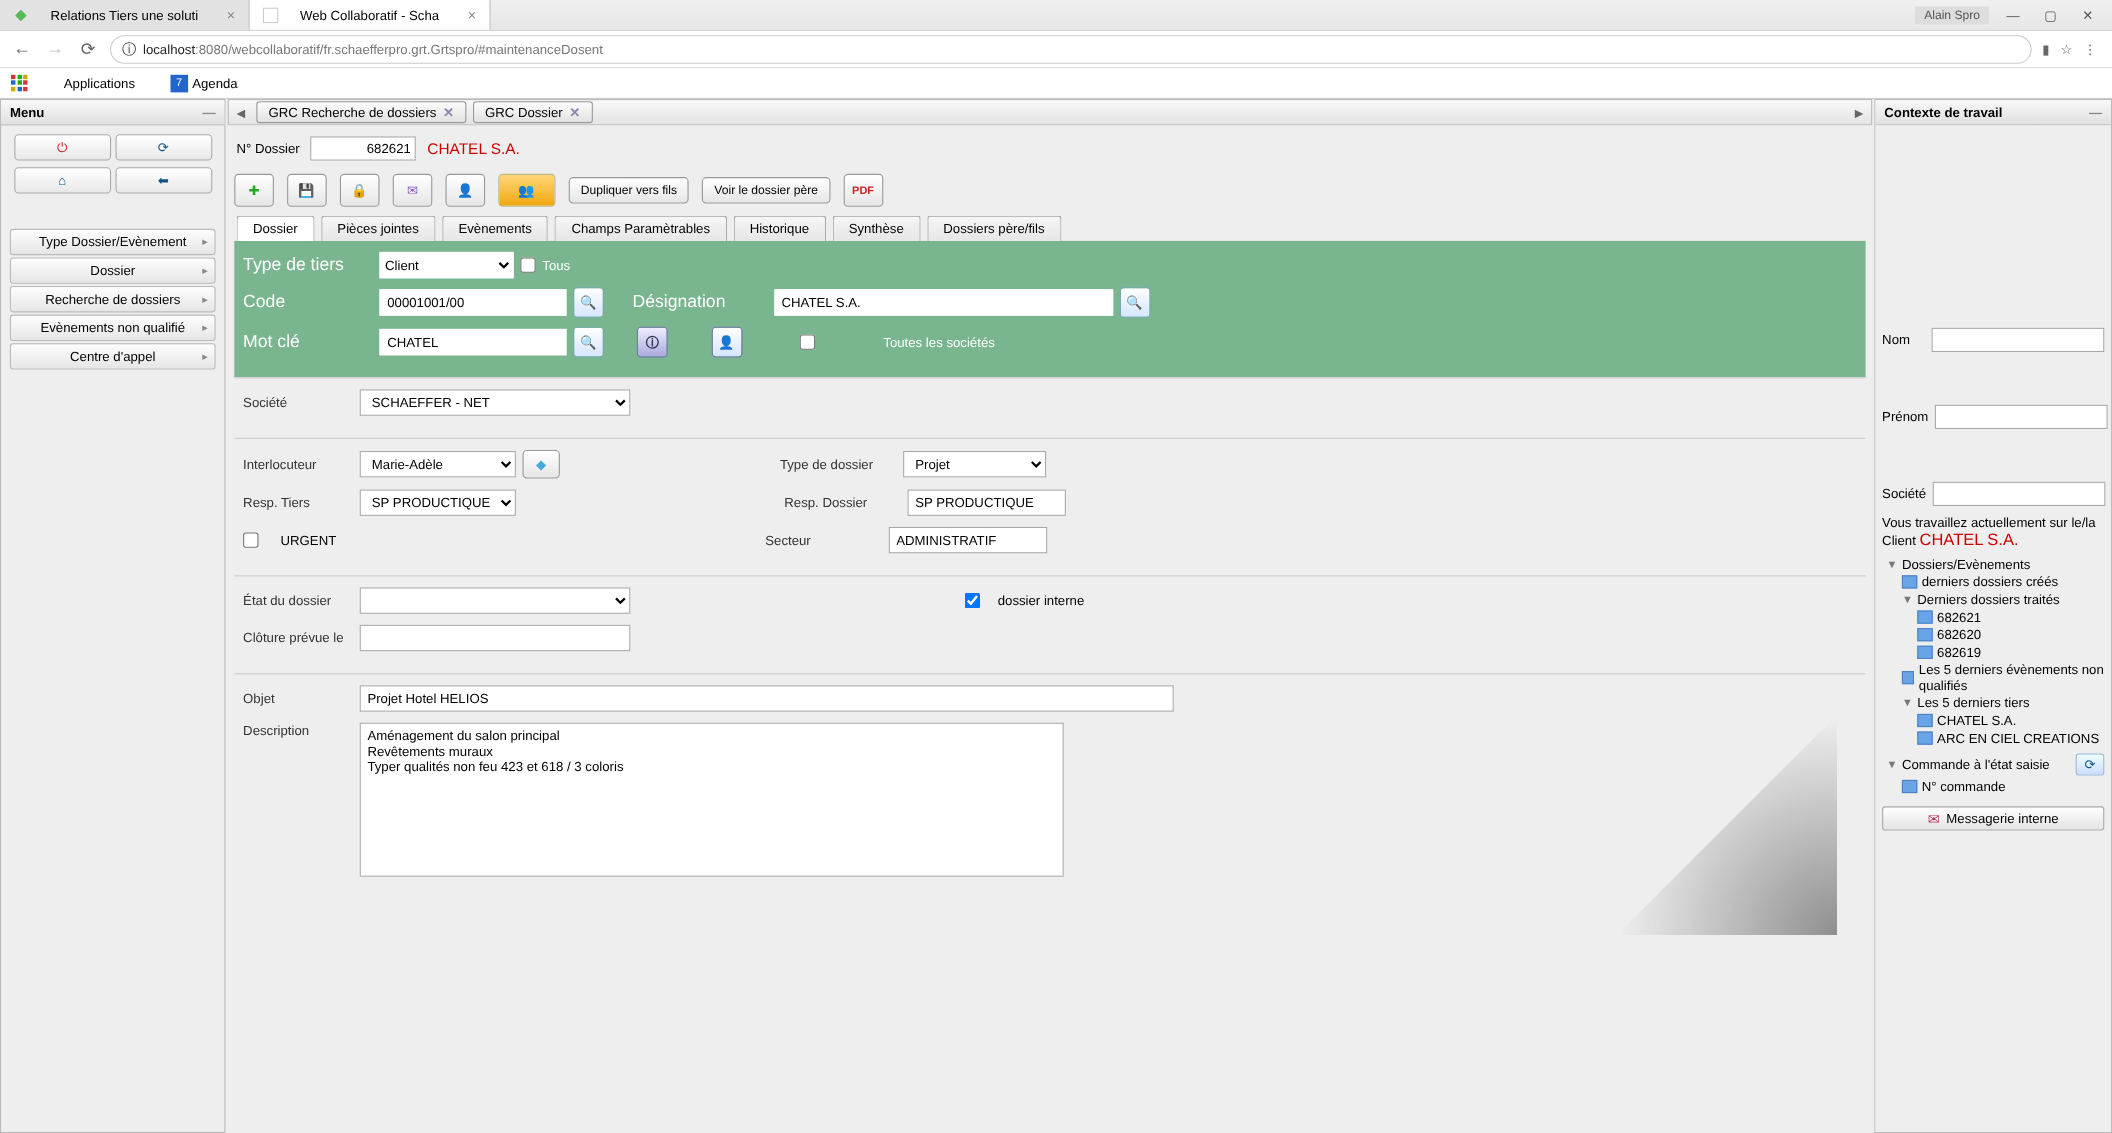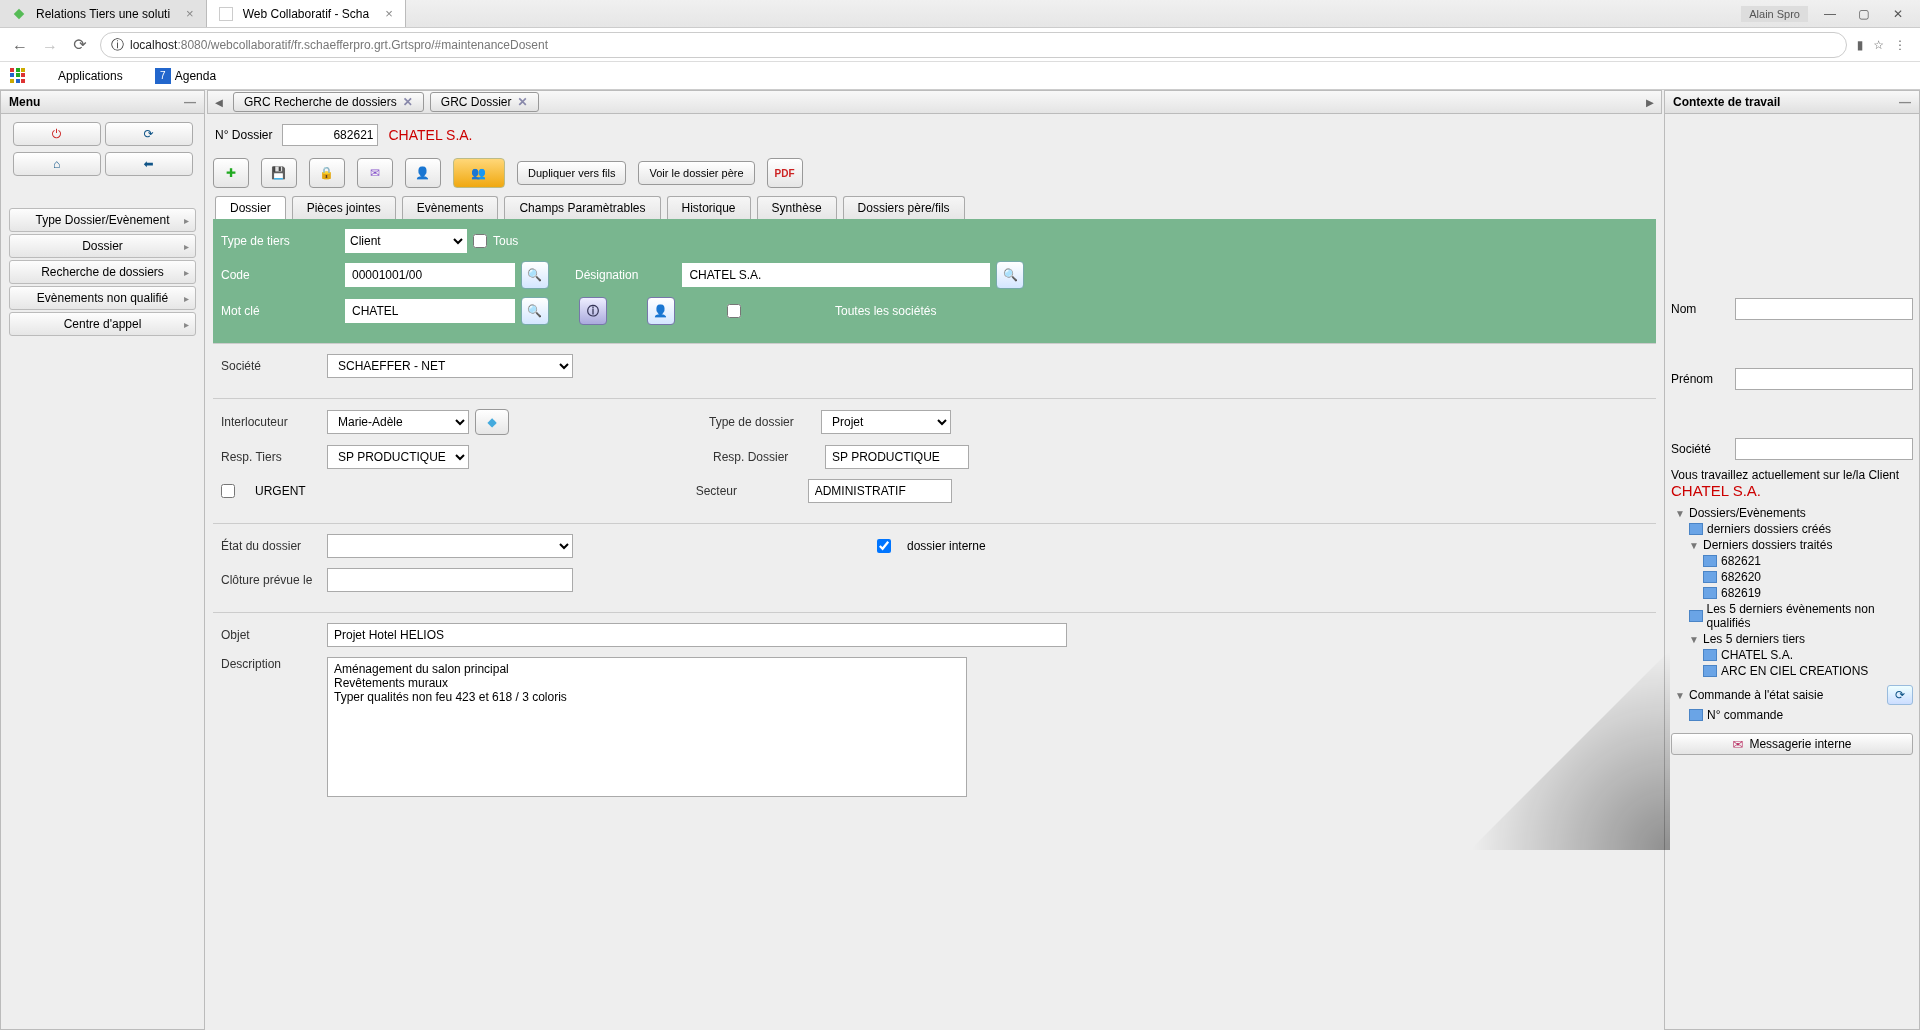--- a/index.html
+++ b/index.html
@@ -1,21 +1,21 @@
 <!DOCTYPE html>
 <html><head>
 <meta charset="utf-8">
 <style>
 * { box-sizing: border-box; margin: 0; padding: 0; font-family: Arial, sans-serif; font-size: 12px; }
 body { background: #fff; width: 1920px; height: 1030px; overflow: hidden; }
 
 
 .chrome-top { height: 28px; background: linear-gradient(#f0f0f0,#e6e6e6); display:flex; align-items:center; border-bottom:1px solid #ccc;}
 .browser-tabs { display:flex; height:100%; }
-.btab { display:flex; align-items:center; gap:10px; padding:0 12px; border-right:1px solid #bbb; background:#e2e2e2; position:relative;}
+.btab { display:flex; align-items:center; gap:20px; padding:0 12px; border-right:1px solid #bbb; background:#e2e2e2; position:relative;}
 .btab.active { background:#fff; }
 .btab .fav { width:14px; height:14px; }
 .btab .close { color:#888; margin-left:6px; font-size:13px; }
 .win-user { margin-left:auto; padding:2px 8px; background:#ddd; font-size:11px; color:#555;}
 .win-ctrl { display:flex; gap:18px; padding:0 14px; color:#555; font-size:14px;}
 .win-ctrl span { width:16px; text-align:center; }
 
 .chrome-addr { height:34px; display:flex; align-items:center; gap:10px; padding:0 10px; border-bottom:1px solid #ddd; }
 .chrome-addr .nav-ico { color:#666; font-size:16px; width:20px; text-align:center;}
 .addr-bar { flex:1; display:flex; align-items:center; gap:6px; border:1px solid #ccc; border-radius:14px; height:26px; padding:0 10px; color:#333;}
@@ -63,39 +63,39 @@
 .people-badge { width:52px; height:30px; border:1px solid #bb8; border-radius:4px; background:linear-gradient(#ffd778,#f0a810); display:flex; align-items:center; justify-content:center;}
 
 
 .formtabs { display:flex; gap:6px; padding-left:2px; }
 .ftab { padding:4px 14px; border:1px solid #aaa; border-bottom:none; border-radius:3px 3px 0 0; background:linear-gradient(#f6f6f6,#e6e6e6); font-size:12px;}
 .ftab.active { background:#fff; font-weight:normal; }
 
 
 .green-panel { background:#79b68f; padding:10px 8px; }
 .green-panel .row { display:flex; align-items:center; gap:6px; margin-bottom:8px; color:#fff;}
-.green-panel label { width:118px; font-size:12px; color:#fff;}
+.green-panel label { width:118px; font-size:16px; color:#fff;}
 .green-panel input[type=text]{ height:24px; border:1px solid #fff; padding:0 6px; background:#fff;}
 .green-panel select { height:24px; border:1px solid #fff; background:#fff;}
 .mag { width:28px; height:28px; border:1px solid #7aa; border-radius:4px; background:linear-gradient(#fff,#d4e6ff); display:flex; align-items:center; justify-content:center;}
 .info-ico { width:28px; height:28px; border-radius:4px; border:1px solid #77a; background:linear-gradient(#eef,#aad); display:flex; align-items:center; justify-content:center; color:#335; font-weight:bold;}
 .chk { width:14px;height:14px; }
 
 
 .form-block { background:#eee; border-top:1px solid #ccc; padding:10px 8px; }
 .frow { display:flex; align-items:center; gap:6px; margin-bottom:10px;}
 .frow label { width:100px; color:#333;}
 .frow input[type=text],.frow select,.frow textarea { border:1px solid #aaa; height:24px; padding:0 6px; background:#fff;}
 .frow select { height:24px;}
 .col2 { display:flex; gap:40px;}
 .col2 > div { display:flex; align-items:center; gap:6px;}
 textarea { height:140px !important; padding:4px 6px !important; resize:none; font-family:Arial;}
 
 
-.right-panel { width:256px; display:flex; flex-direction:column;}
+.right-panel { width:216px; display:flex; flex-direction:column;}
 .ctx-body { padding:6px; background:#eee; flex:1;}
 .ctx-field { display:flex; align-items:center; gap:6px; margin-bottom:8px;margin-top:48px;}
 .ctx-field label{ width:58px;}
 .ctx-field input{ flex:1; height:22px; border:1px solid #aaa; background:#fff;}
 .ctx-note{ font-size:12px; margin:8px 0 2px 0;}
 .tree { margin-top:6px;}
 .tree-item{ display:flex; align-items:center; gap:4px; padding:1px 0;}
 .tw{ color:#777; font-size:10px; width:10px; display:inline-block;}
 .lvl1{padding-left:4px;} .lvl2{padding-left:18px;} .lvl3{padding-left:32px;}
 .doc-ico{ width:14px; height:12px; background:#6aa4e6; border:1px solid #4a84c6; display:inline-block;}
@@ -300,21 +300,21 @@
           <div style="width:18px"></div>
           <div class="info-ico">
               <span>ⓘ</span>
             </div>
           <div style="width:28px"></div>
           <div class="info-ico" style="background:linear-gradient(#fff,#d4e6ff)">
               <span>👤</span>
             </div>
           <div style="width:40px"></div>
           <input type="checkbox" class="chk" style="">
-          <span style="margin-left:88px">Toutes les sociétés</span>
+          <span style="margin-left:56px">Toutes les sociétés</span>
         </div>
       </div>
 
       <div class="form-block">
         <div class="frow">
           <label>Société</label>
           <select style="width:246px"><option>SCHAEFFER - NET</option></select>
         </div>
       </div>
 

